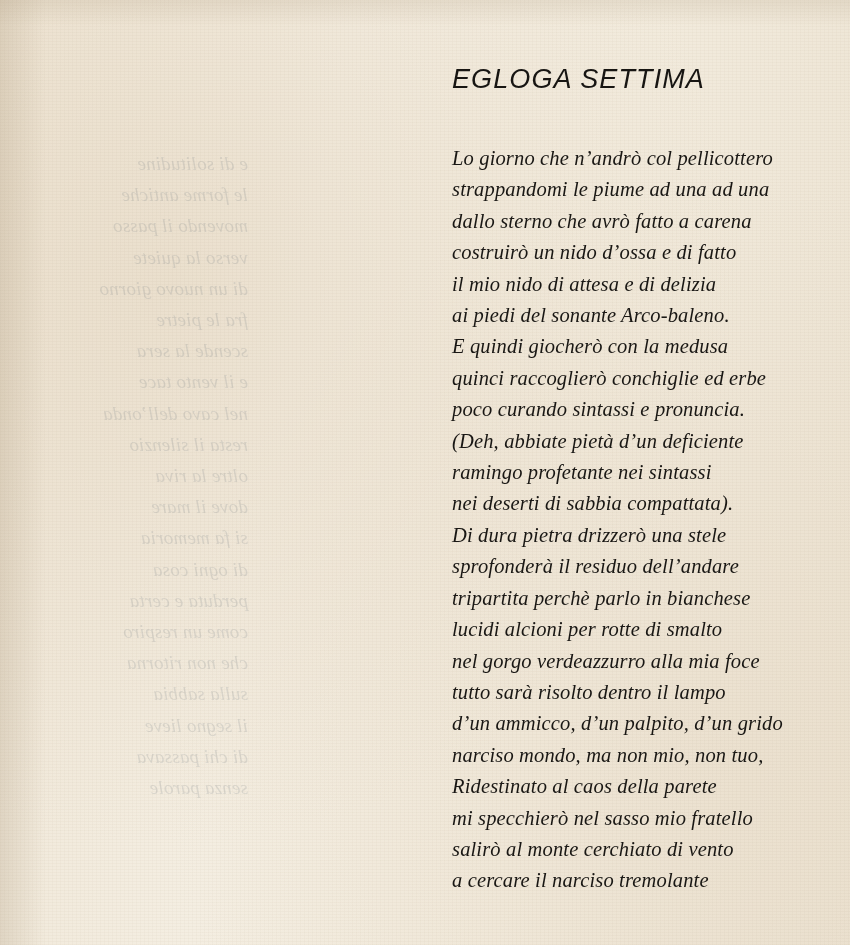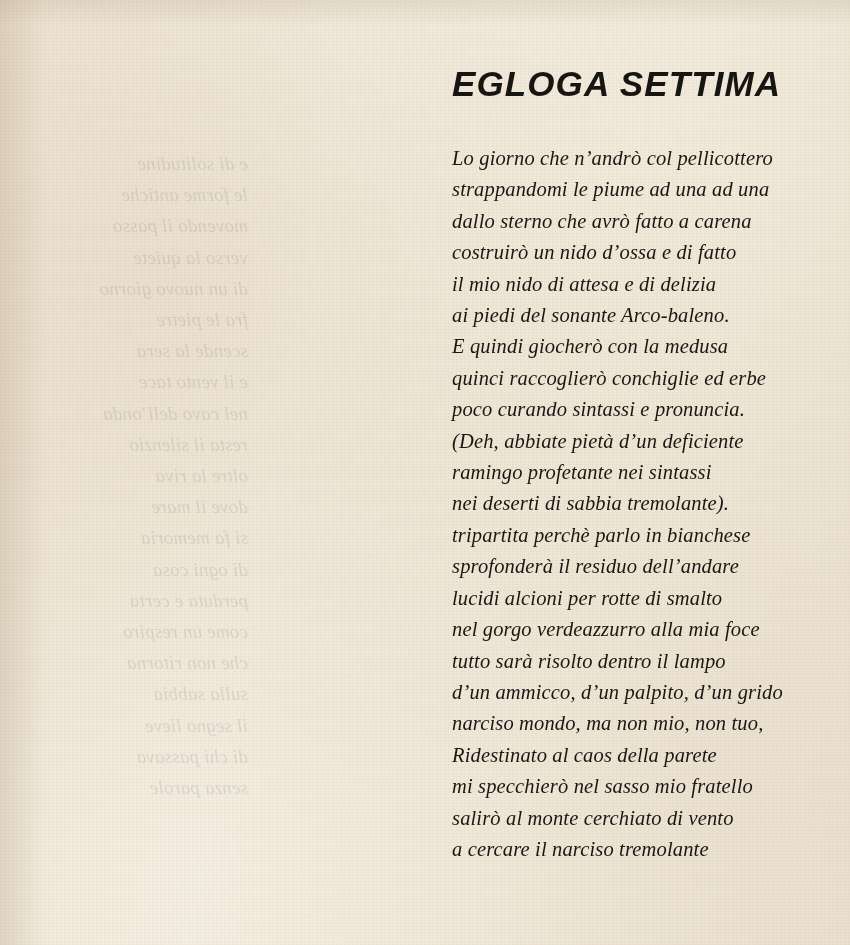--- a/index.html
+++ b/index.html
@@ -50,22 +50,22 @@
     user-select: none;
   }
   .showthrough div { white-space: nowrap; }
 
   .title {
     position: absolute;
     left: 452px;
     top: 64px;
     font-family: "Liberation Sans", sans-serif;
     font-style: italic;
-    font-weight: bold;
-    font-size: 35px;
+    font-weight: normal;
+    font-size: 27px;
     letter-spacing: 1.1px;
     color: #171512;
     white-space: nowrap;
   }
   .poem {
     position: absolute;
     left: 452px;
     top: 143px;
     width: 380px;
     font-family: "Liberation Serif", serif;
@@ -133,23 +133,24 @@
     <div class="line">strappandomi le piume ad una ad una</div>
     <div class="line">dallo sterno che avrò fatto a carena</div>
     <div class="line">costruirò un nido d’ossa e di fatto</div>
     <div class="line">il mio nido di attesa e di delizia</div>
     <div class="line">ai piedi del sonante Arco-baleno.</div>
     <div class="line">E quindi giocherò con la medusa</div>
     <div class="line">quinci raccoglierò conchiglie ed erbe</div>
     <div class="line">poco curando sintassi e pronuncia.</div>
     <div class="line">(Deh, abbiate pietà d’un deficiente</div>
     <div class="line">ramingo profetante nei sintassi</div>
-    <div class="line">nei deserti di sabbia tremolante).</div>
+    <div class="line">nei deserti di sabbia compattata).</div>
+    <div class="line">Di dura pietra drizzerò una stele</div>
+    <div class="line">sprofonderà il residuo dell’andare</div>
     <div class="line">tripartita perchè parlo in bianchese</div>
-    <div class="line">sprofonderà il residuo dell’andare</div>
     <div class="line">lucidi alcioni per rotte di smalto</div>
     <div class="line">nel gorgo verdeazzurro alla mia foce</div>
     <div class="line">tutto sarà risolto dentro il lampo</div>
     <div class="line">d’un ammicco, d’un palpito, d’un grido</div>
     <div class="line">narciso mondo, ma non mio, non tuo,</div>
     <div class="line">Ridestinato al caos della parete</div>
     <div class="line">mi specchierò nel sasso mio fratello</div>
     <div class="line">salirò al monte cerchiato di vento</div>
     <div class="line">a cercare il narciso tremolante</div>
 

